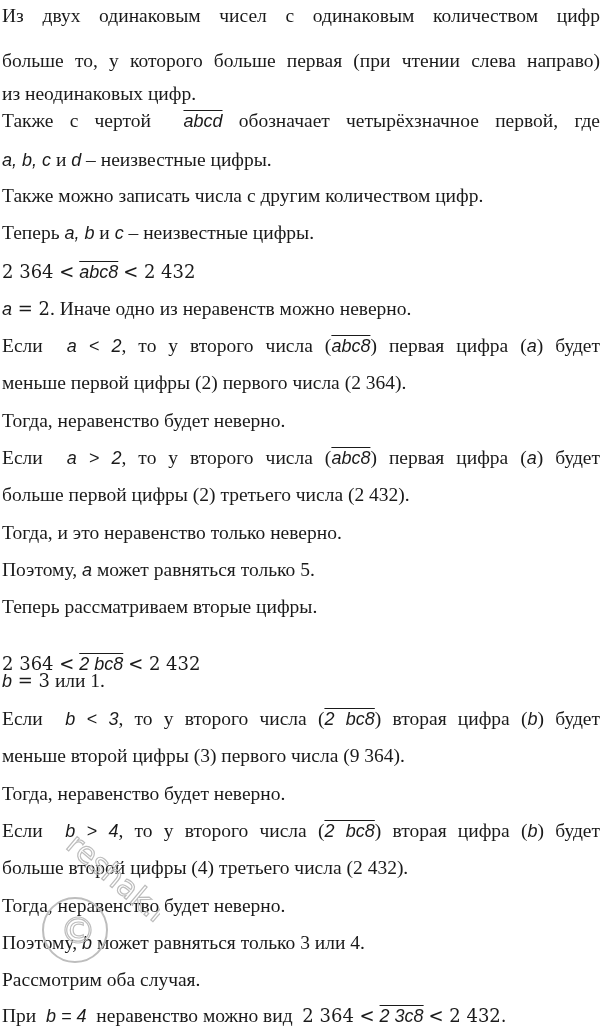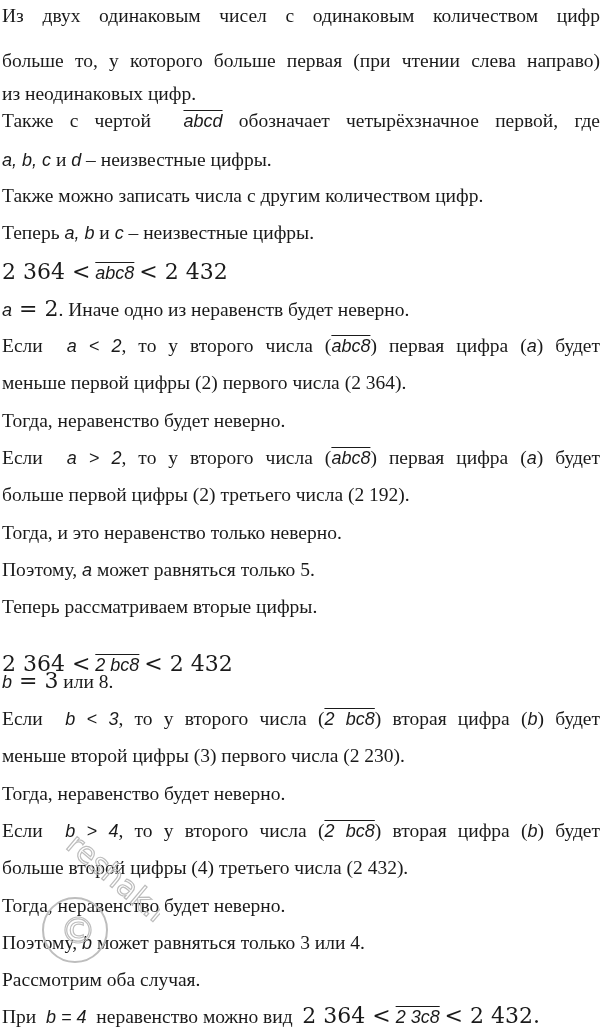--- a/index.html
+++ b/index.html
@@ -8,21 +8,21 @@
     font-family: "Liberation Serif", "DejaVu Serif", serif;
     color: #1a1a1a;
   }
   .doc { position: absolute; left: 0; top: 0; width: 602px; }
   .line {
     position: absolute; left: 2px; width: 598px;
     font-size: 19.5px; line-height: 24px; white-space: nowrap;
   }
   .just { text-align: justify; text-align-last: justify; }
   .m { font-family: Liberation Sans, sans-serif; font-style: italic; font-size: 18px; }
-  .mn { font-family: "DejaVu Serif", "Liberation Serif", serif; font-size: 22px; }
+  .mn { font-family: "DejaVu Serif", "Liberation Serif", serif; font-size: 18px; }
   .ov { text-decoration: overline; text-decoration-thickness: 1px; }
   .wm {
     position: absolute; left: 30px; top: 835px; width: 130px; height: 150px;
     pointer-events: none;
   }
 </style>
 </head>
 <body>
 
 <div class="doc">
@@ -31,38 +31,38 @@
   <div class="line just" style="top:49px">больше то, у которого больше первая (при чтении слева направо)</div>
   <div class="line" style="top:82px">из неодинаковых цифр.</div>
 
   <div class="line just" style="top:109px"><span>Также с чертой </span>&nbsp;<span class="m ov">abcd</span><span> обозначает четырёхзначное первой, где</span></div>
   <div class="line" style="top:148px"><span class="m">a, b, c</span><span> и </span><span class="m">d</span><span> – неизвестные цифры.</span></div>
   <div class="line" style="top:184px">Также можно записать числа с другим количеством цифр.</div>
   <div class="line" style="top:221px"><span>Теперь </span><span class="m">a, b</span><span> и </span><span class="m">c</span><span> – неизвестные цифры.</span></div>
 
   <div class="line" style="top:260px"><span class="mn">2 364 &lt;</span> <span class="m ov">abc8</span> <span class="mn">&lt; 2 432</span></div>
 
-  <div class="line" style="top:297px"><span class="m">a</span><span class="mn"> = 2</span><span>. Иначе одно из неравенств будет неверно.</span></div>
+  <div class="line" style="top:297px"><span class="m">a</span><span class="mn"> = 2</span><span>. Иначе одно из неравенств можно неверно.</span></div>
 
   <div class="line just" style="top:334px"><span>Если </span>&nbsp;<span class="m">a &lt; 2</span><span>, то у второго числа (</span><span class="m ov">abc8</span><span>) первая цифра (</span><span class="m">a</span><span>) будет</span></div>
   <div class="line" style="top:371px">меньше первой цифры (2) первого числа (2 364).</div>
   <div class="line" style="top:409px">Тогда, неравенство будет неверно.</div>
 
   <div class="line just" style="top:446px"><span>Если </span>&nbsp;<span class="m">a &gt; 2</span><span>, то у второго числа (</span><span class="m ov">abc8</span><span>) первая цифра (</span><span class="m">a</span><span>) будет</span></div>
-  <div class="line" style="top:483px">больше первой цифры (2) третьего числа (2 192).</div>
+  <div class="line" style="top:483px">больше первой цифры (2) третьего числа (2 432).</div>
   <div class="line" style="top:521px">Тогда, и это неравенство только неверно.</div>
   <div class="line" style="top:558px"><span>Поэтому, </span><span class="m">a</span><span> может равняться только 5.</span></div>
   <div class="line" style="top:595px">Теперь рассматриваем вторые цифры.</div>
 
   <div class="line" style="top:652px"><span class="mn">2 364 &lt;</span> <span class="m ov">2 bc8</span> <span class="mn">&lt; 2 432</span></div>
 
-  <div class="line" style="top:669px"><span class="m">b</span><span class="mn"> = 3</span><span> или 8.</span></div>
+  <div class="line" style="top:669px"><span class="m">b</span><span class="mn"> = 3</span><span> или 1.</span></div>
 
   <div class="line just" style="top:707px"><span>Если </span>&nbsp;<span class="m">b &lt; 3</span><span>, то у второго числа (</span><span class="m ov">2 bc8</span><span>) вторая цифра (</span><span class="m">b</span><span>) будет</span></div>
-  <div class="line" style="top:744px">меньше второй цифры (3) первого числа (2 230).</div>
+  <div class="line" style="top:744px">меньше второй цифры (3) первого числа (9 364).</div>
   <div class="line" style="top:782px">Тогда, неравенство будет неверно.</div>
 
   <div class="line just" style="top:819px"><span>Если </span>&nbsp;<span class="m">b &gt; 4</span><span>, то у второго числа (</span><span class="m ov">2 bc8</span><span>) вторая цифра (</span><span class="m">b</span><span>) будет</span></div>
   <div class="line" style="top:856px">больше второй цифры (4) третьего числа (2 432).</div>
   <div class="line" style="top:894px">Тогда, неравенство будет неверно.</div>
   <div class="line" style="top:931px"><span>Поэтому, </span><span class="m">b</span><span> может равняться только 3 или 4.</span></div>
   <div class="line" style="top:968px">Рассмотрим оба случая.</div>
 
   <div class="line" style="top:1004px"><span>При </span>&nbsp;<span class="m">b = 4</span>&nbsp;<span> неравенство можно вид </span>&nbsp;<span class="mn">2 364 &lt;</span> <span class="m ov">2 3c8</span> <span class="mn">&lt; 2 432.</span></div>
 </div>

